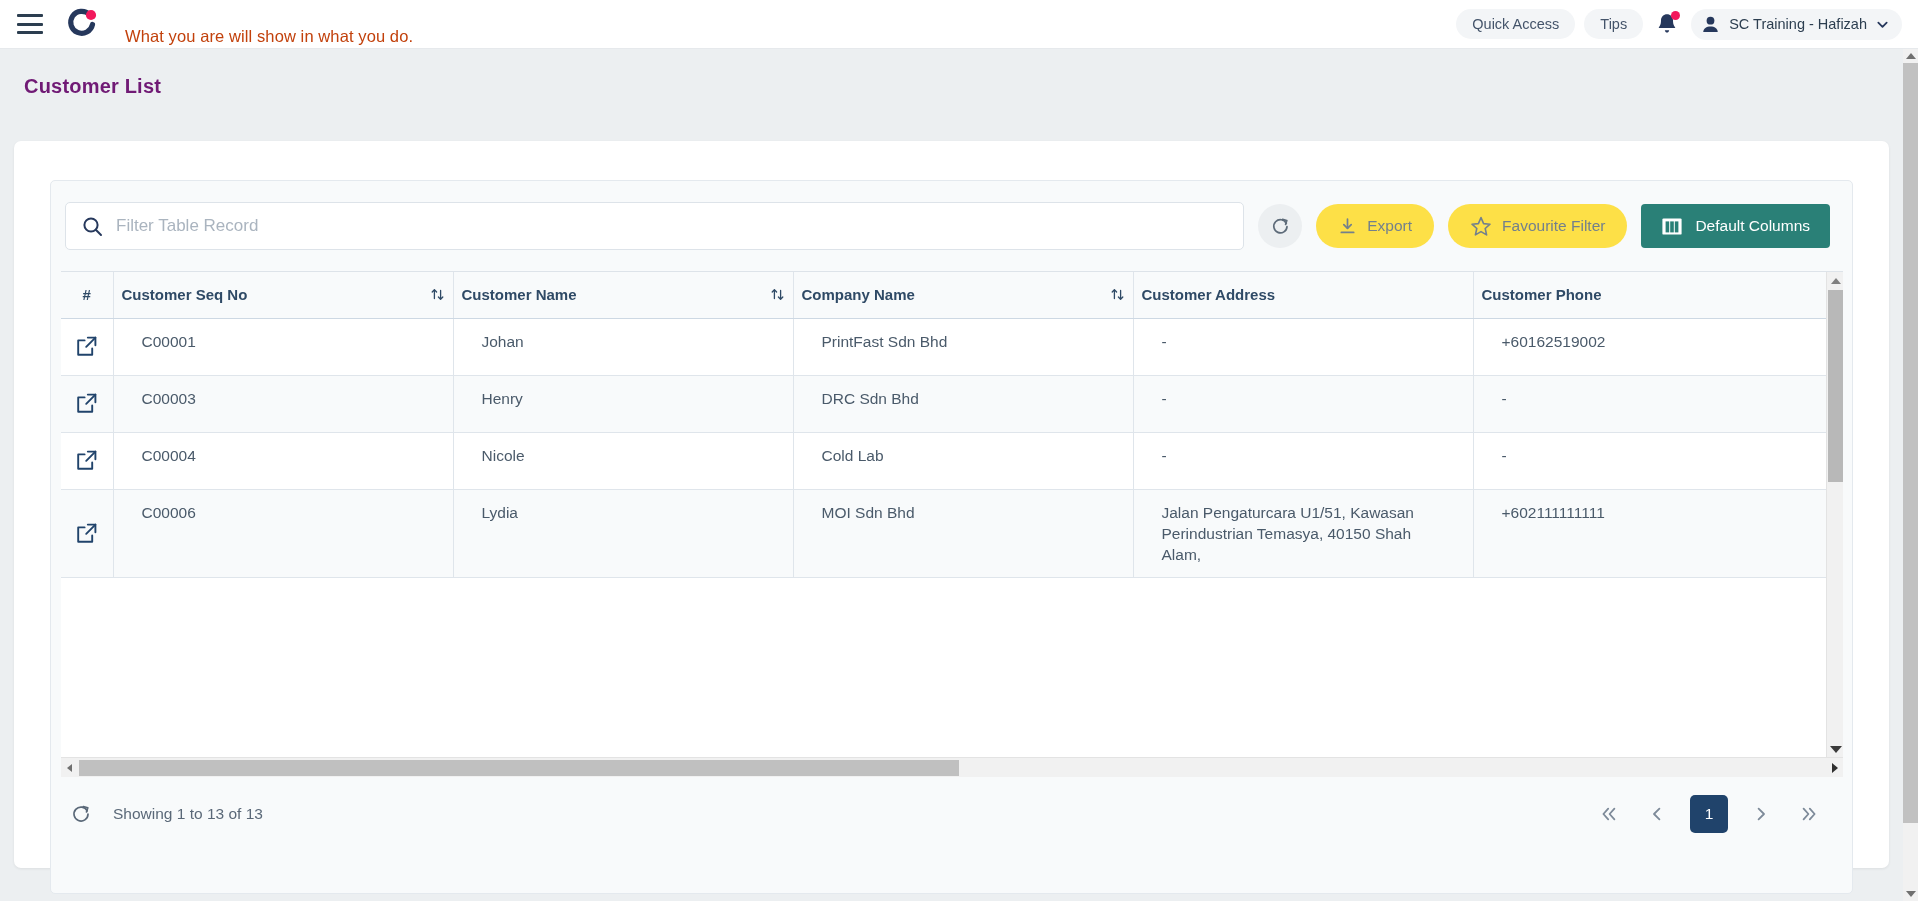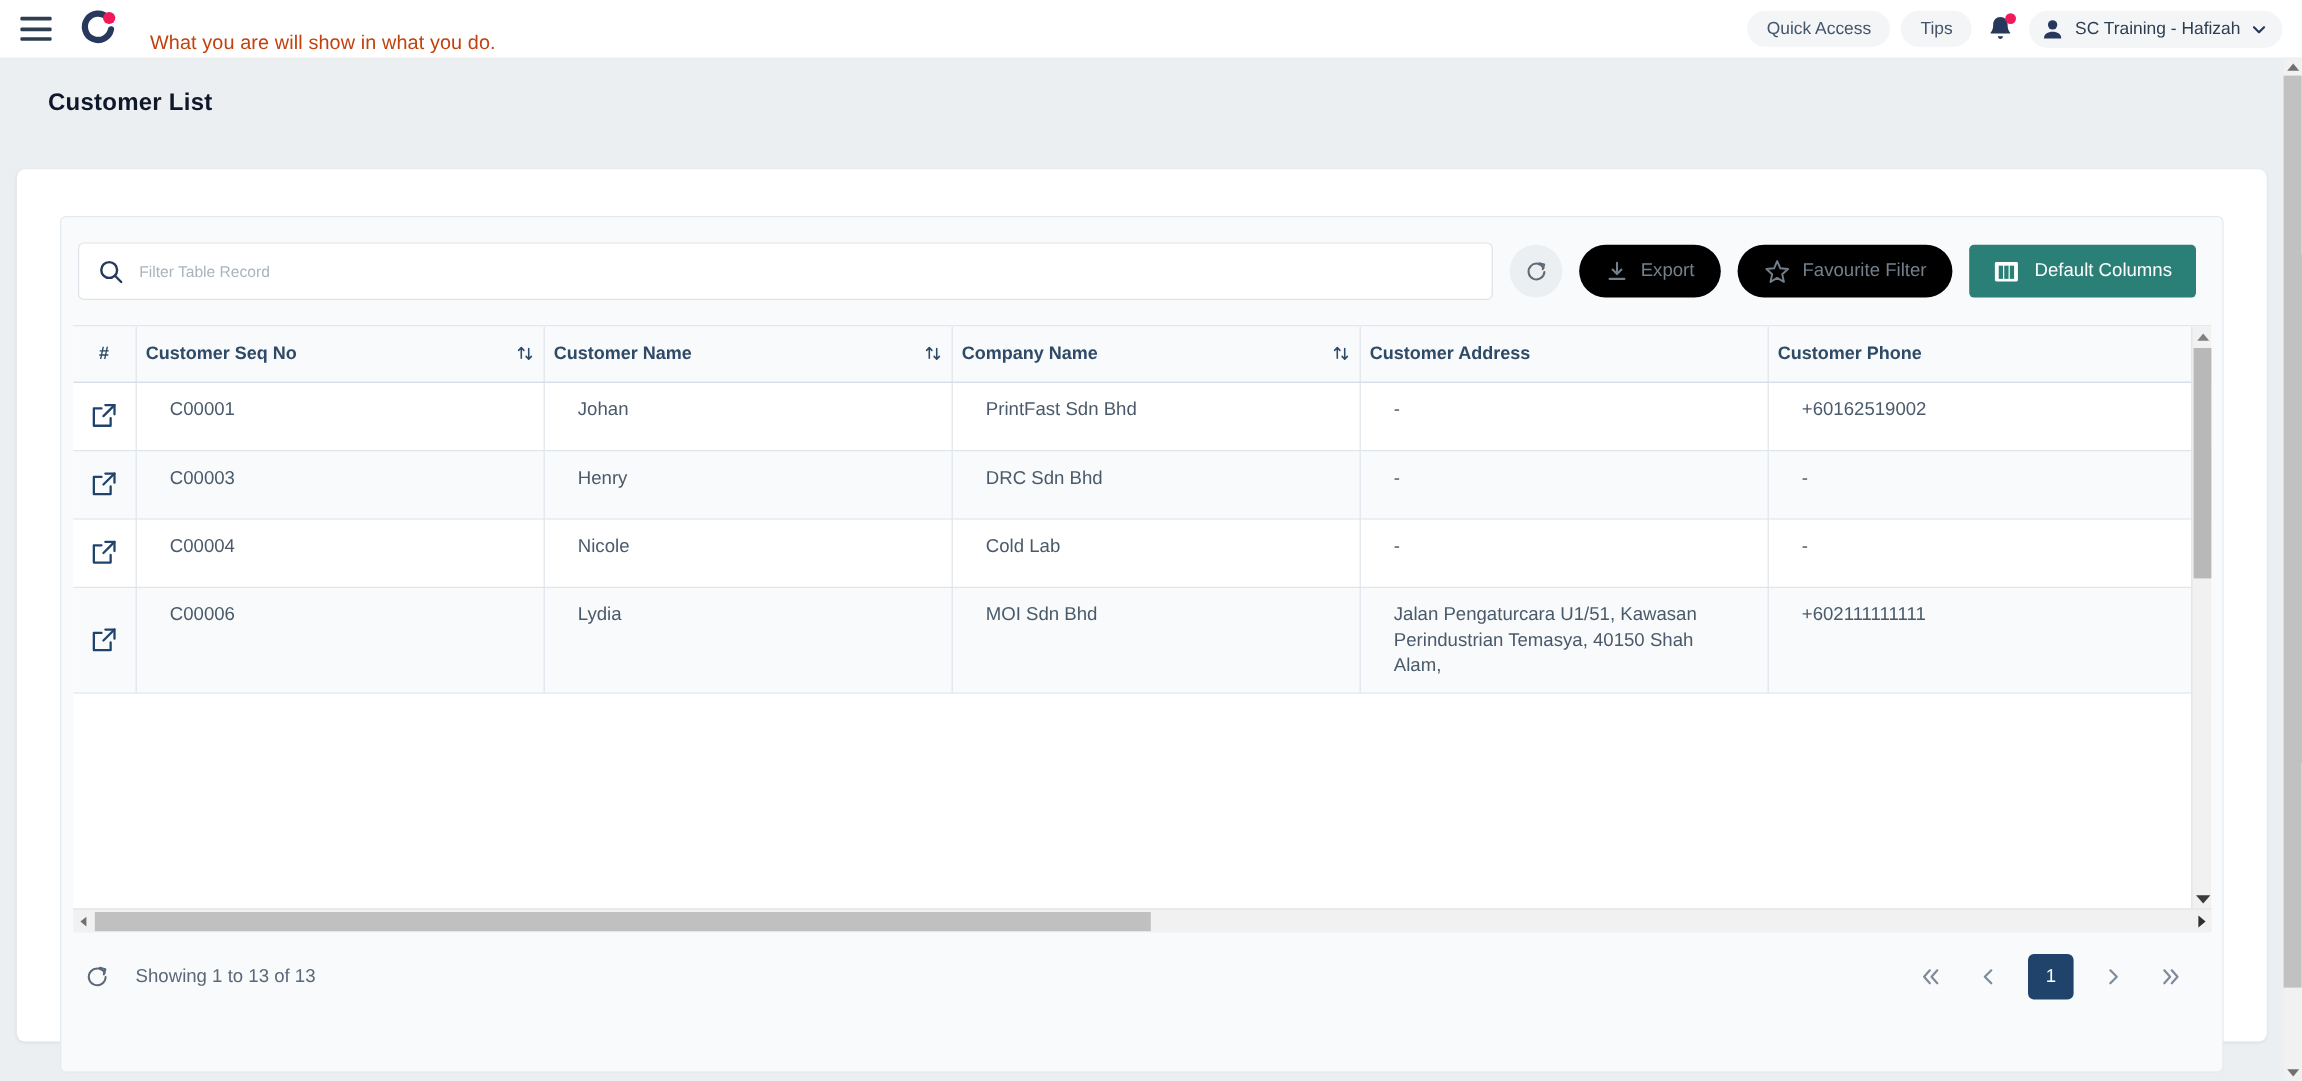--- a/index.html
+++ b/index.html
@@ -55,22 +55,22 @@
   .caret { width: 13px; height: 13px; display: block; }
 
   
   .page-head {
     position: absolute; top: 49px; left: 0;
     width: 1903px; height: 74px;
     display: flex; align-items: center;
     background: #eceff1;
   }
   .page-title {
-    margin-left: 40px;
-    font-size: 20px; font-weight: bold; color: #0f172a; letter-spacing: .2px;
+    margin-left: 24px;
+    font-size: 20px; font-weight: bold; color: #701a75; letter-spacing: .2px;
   }
   .new-btn {
     margin-left: auto; margin-right: 47px;
     background: #f2185c; color: #fff;
     border: none; border-radius: 24px;
     height: 45px; padding: 0 24px;
     display: flex; align-items: center; gap: 10px;
     font-size: 16px; font-family: inherit; cursor: pointer;
   }
   .plus {
@@ -104,34 +104,34 @@
   }
   .search-box {
     flex: 1; height: 48px; background: #fff;
     border: 1px solid #dde3e9; border-radius: 5px;
     display: flex; align-items: center; gap: 13px;
     padding: 0 16px;
     max-width: 1195px;
   }
   .search-box input {
     border: none; outline: none; flex: 1;
-    font-family: inherit; font-size: 13px; color: #2c3e50;
+    font-family: inherit; font-size: 17px; color: #2c3e50;
     background: transparent;
   }
   .search-box input::placeholder { color: #aab4bf; }
 
   .round-btn {
     width: 44px; height: 44px; border-radius: 50%;
     background: #eceff1; border: none;
     display: flex; align-items: center; justify-content: center;
     cursor: pointer;
   }
   .chip-btn {
     height: 44px; border-radius: 22px; border: none;
-    background: #000000; color: #73808c;
+    background: #fde047; color: #73808c;
     display: flex; align-items: center; gap: 10px;
     padding: 0 22px; font-size: 15.5px; font-family: inherit;
     cursor: pointer; white-space: nowrap;
   }
   .col-btn {
     height: 44px; border: none; border-radius: 4px;
     background: #2a8077; color: #fff;
     display: flex; align-items: center; gap: 12px;
     padding: 0 20px; font-size: 15.5px; font-family: inherit;
     cursor: pointer; white-space: nowrap;

